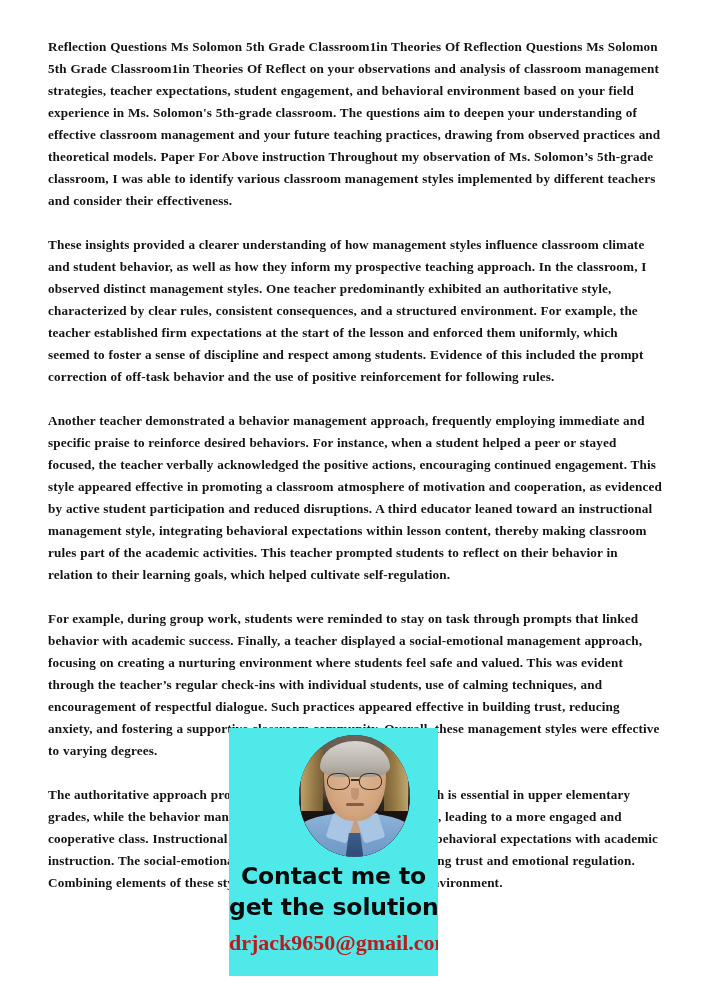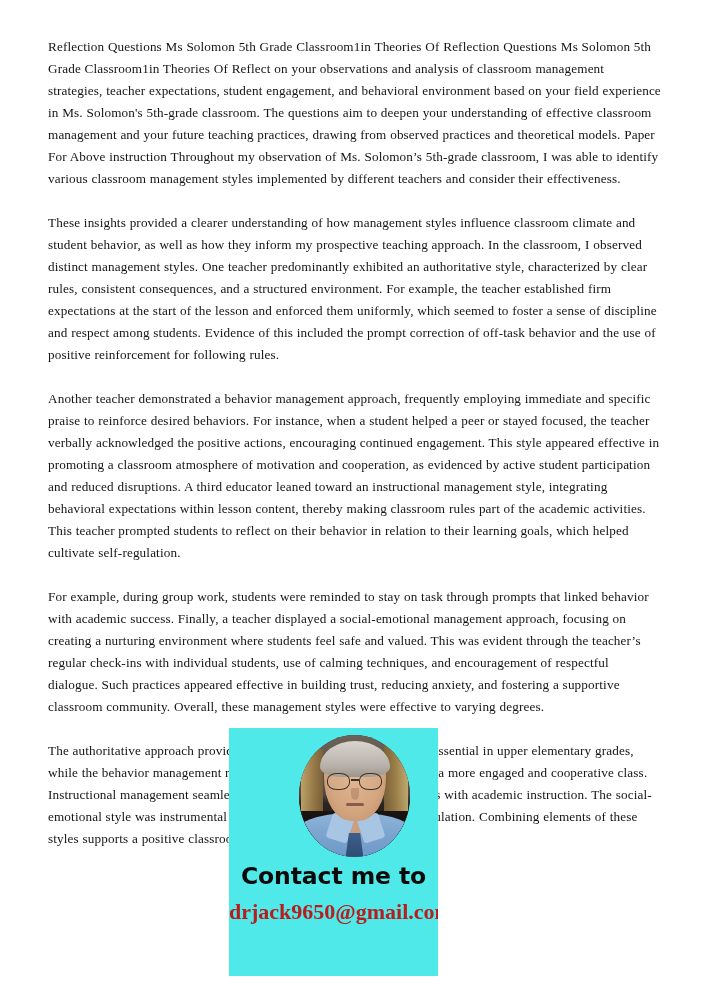--- a/index.html
+++ b/index.html
@@ -35,20 +35,21 @@
     color: #141414;
     text-align: left;
     letter-spacing: 0.01em;
   }
 
   .para {
     margin: 0 0 22px 0;
     padding: 0;
     text-align: left;
     word-spacing: 0.02em;
+    font-weight: bold;
   }
   .para:last-child { margin-bottom: 0; }
 
   
   #contact-overlay {
     position: absolute;
     left: 229px;
     top: 728px;
     width: 209px;
     height: 248px;
@@ -236,18 +237,19 @@
       <div class="ph-hair"></div>
       <div class="ph-glass-l"></div>
       <div class="ph-glass-r"></div>
       <div class="ph-bridge"></div>
       <div class="ph-nose"></div>
       <div class="ph-mouth"></div>
     </div>
 
     <div id="contact-text">
       <div class="contact-line">Contact me to</div>
+      <div class="contact-line">get the solution</div>
       <div id="contact-email">drjack9650@gmail.com</div>
     </div>
 
   </div>
 
 </div>
 
 </body></html>

